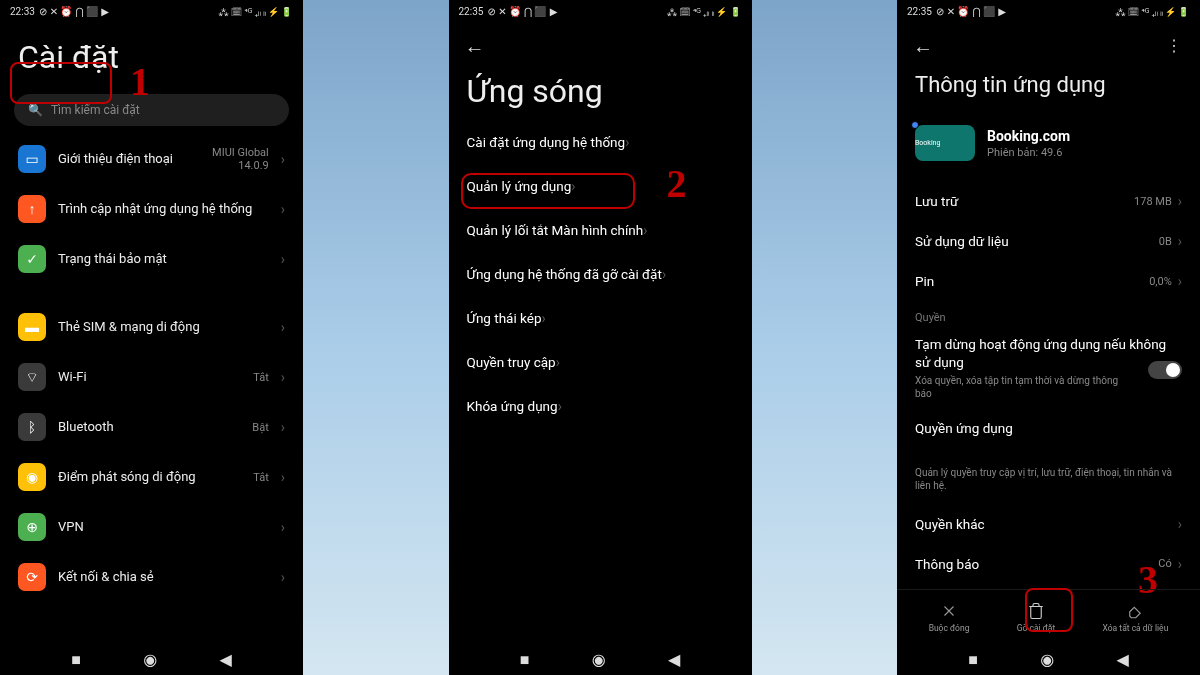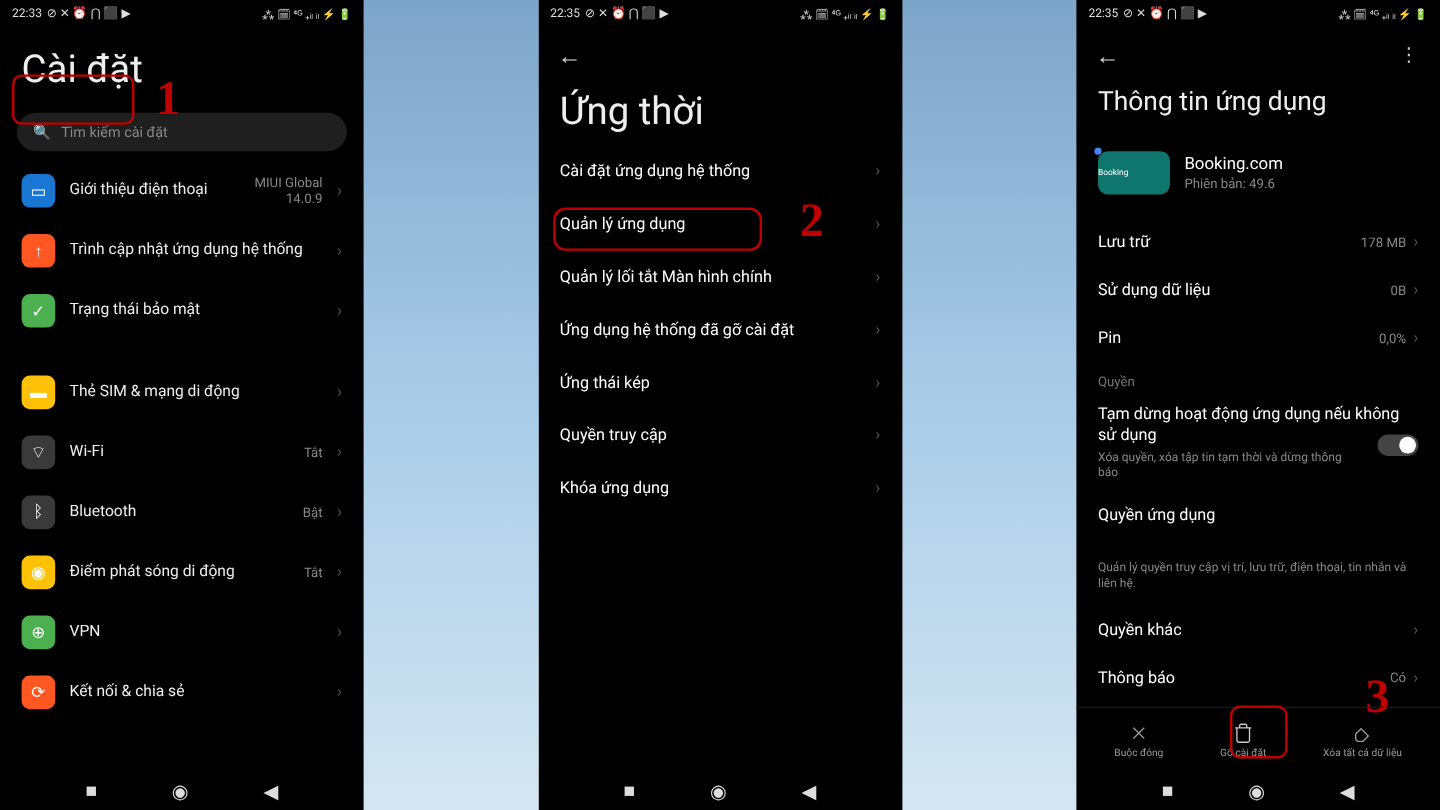--- a/index.html
+++ b/index.html
@@ -70,21 +70,20 @@
 }
 .row-text { flex: 1; font-size: 13px; line-height: 1.3; color: #eee; }
 .row-value { font-size: 11px; color: #888; text-align: right; }
 .chev { color: #555; font-size: 14px; }
 .section-gap { height: 18px; }
 .header-bar { display: flex; align-items: center; padding: 12px 16px; gap: 16px; }
 .back-arrow { font-size: 20px; color: #ddd; }
 .row2 {
   display: flex;
   align-items: center;
-  justify-content: space-between;
   padding: 14px 18px;
   font-size: 13.5px;
 }
 .row2 .chev { font-size: 14px; color: #555; }
 .app-header {
   display: flex;
   align-items: center;
   gap: 12px;
   padding: 18px 18px 20px;
 }
@@ -101,21 +100,21 @@
   position: relative;
 }
 .app-dot {
   position: absolute;
   top: -4px; left: -4px;
   width: 8px; height: 8px;
   background: #4285f4;
   border-radius: 50%;
   border: 1px solid #000;
 }
-.app-name { font-size: 14px; font-weight: 400; }
+.app-name { font-size: 14px; font-weight: 700; }
 .app-version { font-size: 11px; color: #888; margin-top: 2px; }
 .info-row {
   display: flex;
   justify-content: space-between;
   align-items: center;
   padding: 12px 18px;
   font-size: 13.5px;
 }
 .info-value { font-size: 11px; color: #888; display: flex; align-items: center; gap: 6px; }
 .section-label { padding: 10px 18px 4px; font-size: 11px; color: #777; }
@@ -268,21 +267,21 @@
         <span>22:35</span>
         <span>⊘ ✕ ⏰ ⋂ ⬛ ▶</span>
       </div>
     <div class="status-right">
         <span>⁂ 🗓 ⁴ᴳ ₊ᵢₗ ᵢₗ ⚡ 🔋</span>
       </div>
   </div>
   <div class="header-bar">
     <span class="back-arrow">←</span>
   </div>
-  <div class="page-title" style="padding-top:2px;">Ứng thời</div>
+  <div class="page-title" style="padding-top:2px;">Ứng sóng</div>
   <div>
     <div class="row2">
         <span>Cài đặt ứng dụng hệ thống</span>
         <span class="chev">›</span>
       </div>
     <div class="highlight-box" style="top:173px;left:12px;width:174px;height:36px;border-radius:10px;"></div>
     <div class="step-number" style="top:160px;left:218px;">2</div>
     <div class="row2">
         <span>Quản lý ứng dụng</span>
         <span class="chev">›</span>

